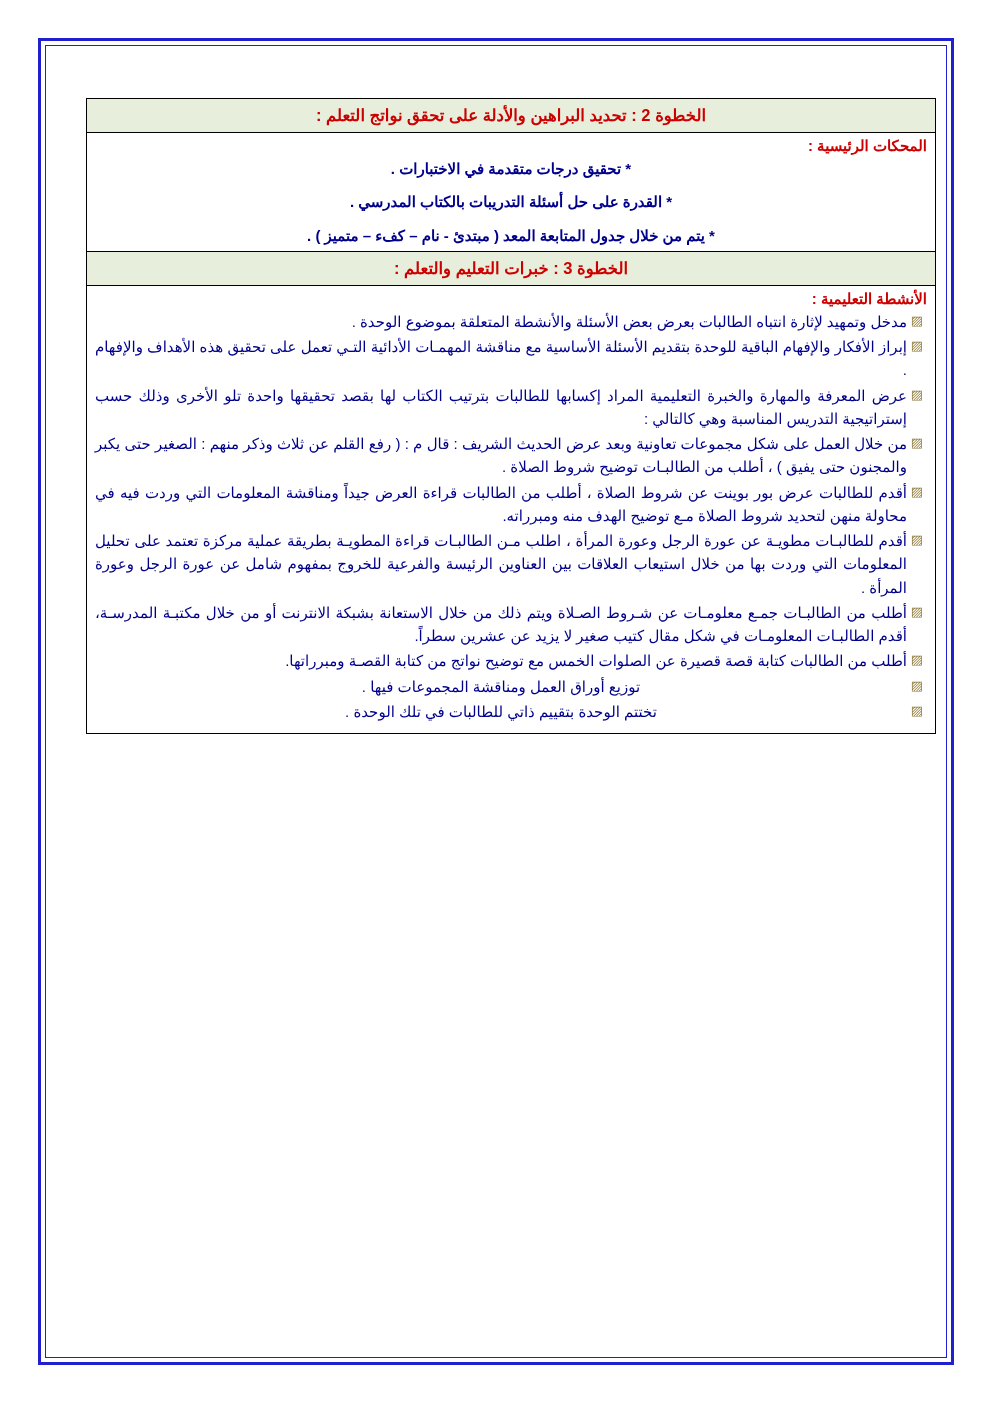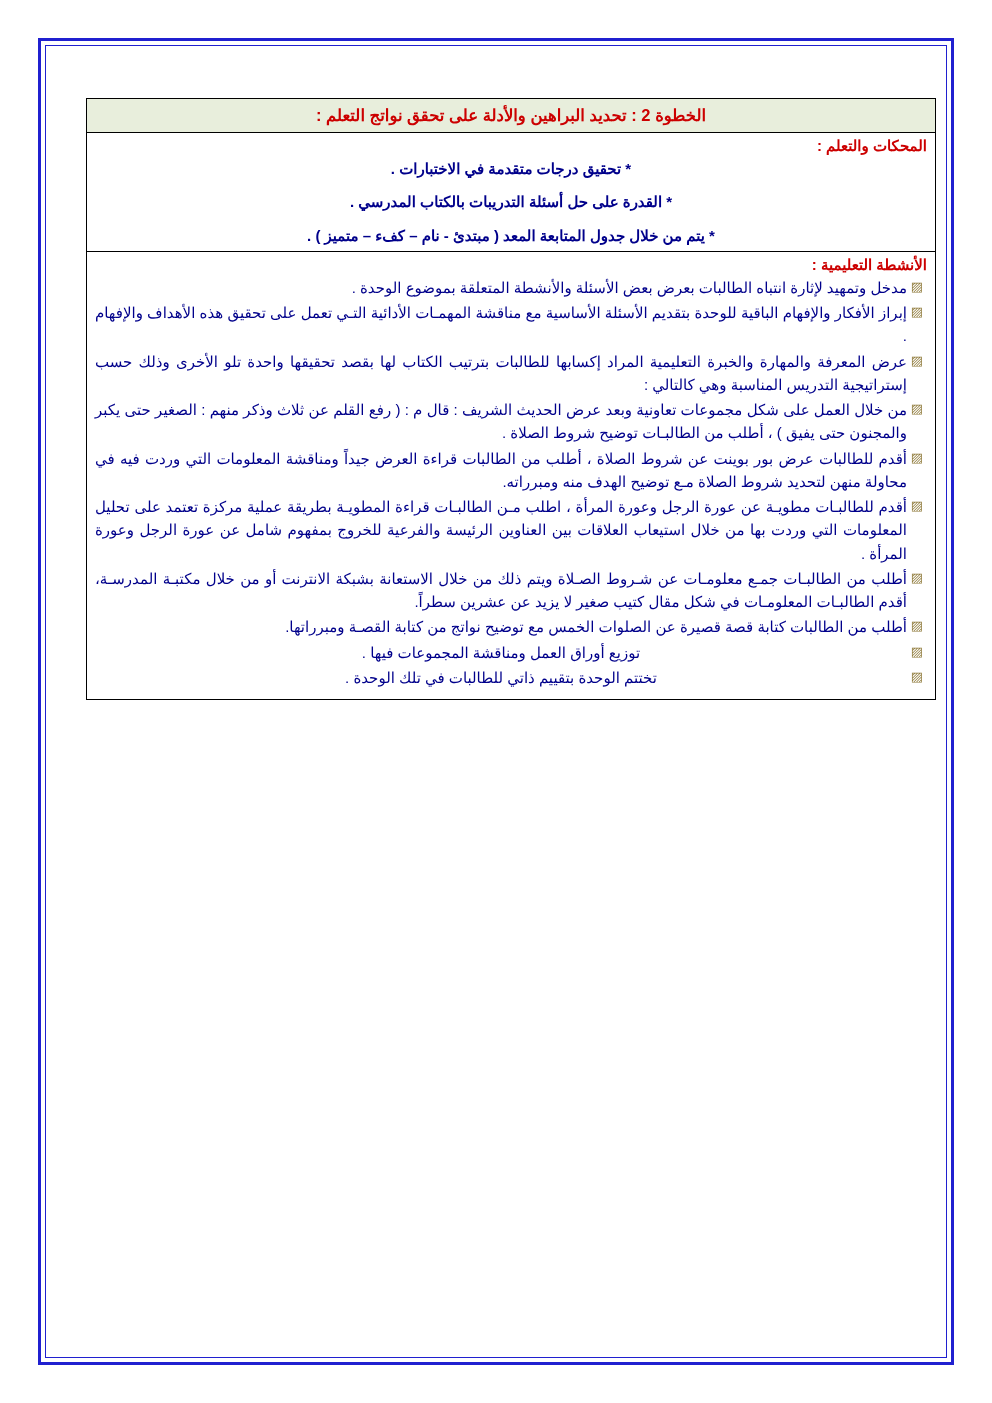--- a/index.html
+++ b/index.html
@@ -124,30 +124,33 @@
     <table class="doc">
       <tbody>
 
         <tr>
           <td class="step-head">الخطوة 2 : تحديد البراهين والأدلة على تحقق نواتج التعلم :</td>
         </tr>
 
 
         <tr>
           <td class="criteria-cell">
-            <span class="sec-label">المحكات والتعلم :</span>
+            <span class="sec-label">المحكات الرئيسية :</span>
             <span class="line c-center">* تحقيق درجات متقدمة في الاختبارات .</span>
             <span class="gap"></span>
             <span class="line c-center">* القدرة على حل أسئلة التدريبات بالكتاب المدرسي .</span>
             <span class="gap"></span>
             <span class="line c-center">* يتم من خلال جدول المتابعة المعد ( مبتدئ  - نام – كفء – متميز ) .</span>
           </td>
         </tr>
 
 
+        <tr>
+          <td class="step-head">الخطوة 3 : خبرات التعليم والتعلم :</td>
+        </tr>
 
         <tr>
           <td class="cell-activities">
             <span class="sec-label">الأنشطة التعليمية :</span>
 
             <div class="bullet-row">
               <span class="bullet-ico">▨</span>
               <span class="bullet-txt">مدخل وتمهيد لإثارة انتباه الطالبات بعرض بعض الأسئلة والأنشطة المتعلقة بموضوع الوحدة .</span>
             </div>
 

